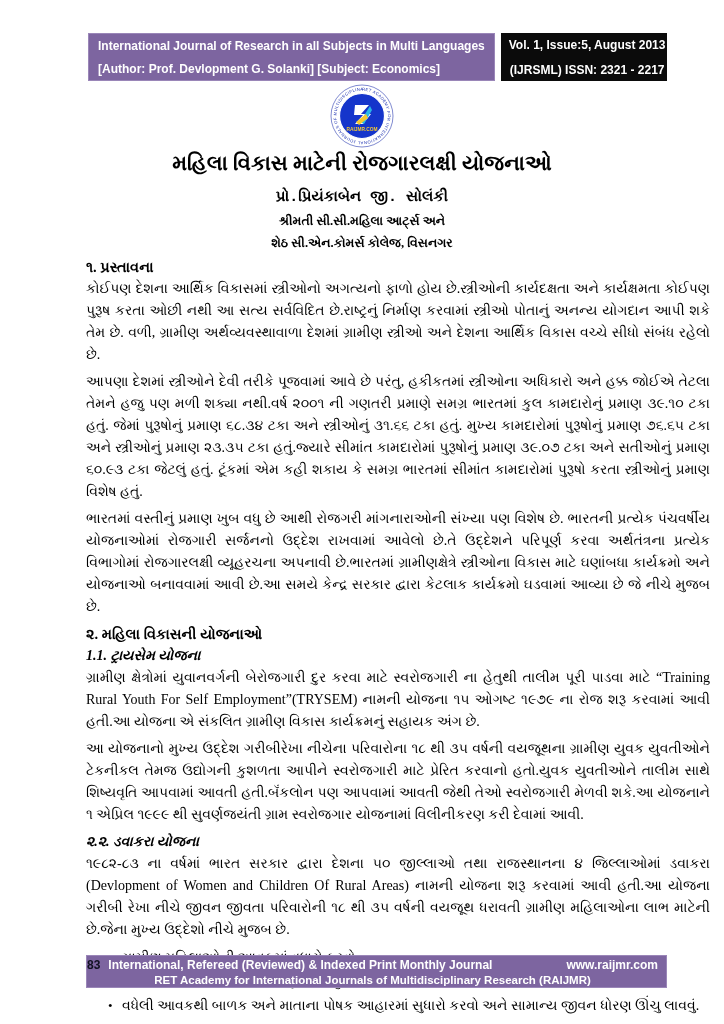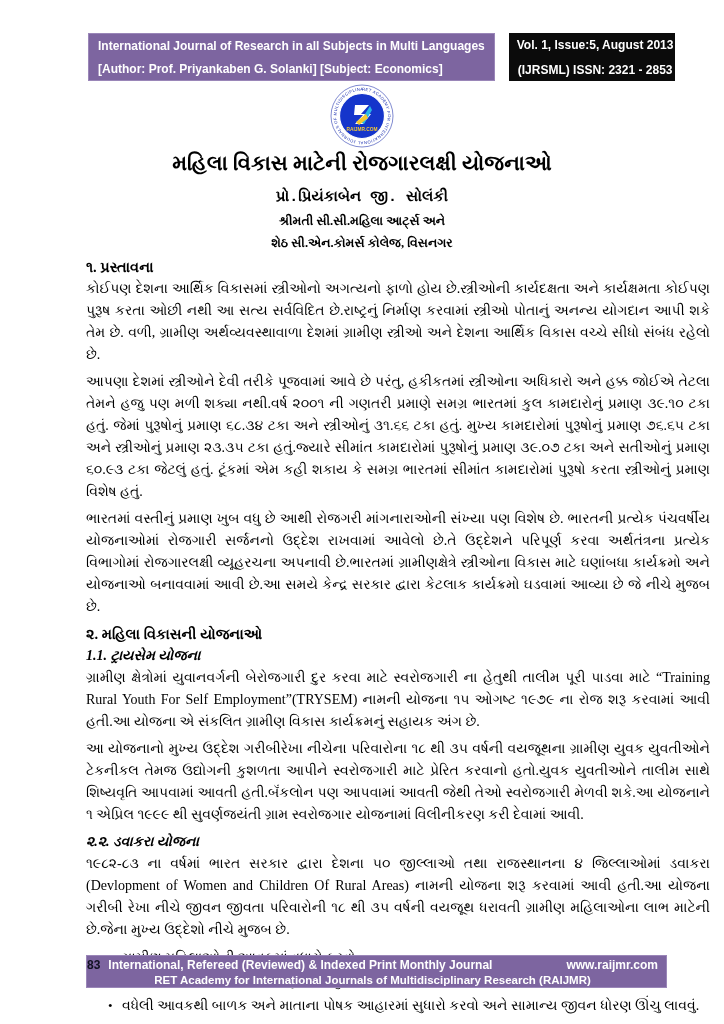--- a/index.html
+++ b/index.html
@@ -3,21 +3,21 @@
 <meta charset="utf-8">
 <style>
   html,body{margin:0;padding:0;}
   body{background:#e8e8e8;}
   .page{
     position:relative;width:724px;height:1024px;margin:0 auto;
     background:#ffffff;overflow:hidden;
     font-family:"Liberation Sans",sans-serif;color:#000;
   }
   
-  .header{position:absolute;left:88px;top:33px;width:510px;height:48px;display:flex;gap:14px;}
+  .header{position:absolute;left:88px;top:33px;width:510px;height:48px;display:flex;gap:6px;}
   .hbox-purple{
     flex:1;background:#7d65a0;border:1px solid #9a86b8;color:#fff;
     padding:5px 9px 4px 9px;display:flex;flex-direction:column;justify-content:space-between;
     font-weight:bold;font-size:12px;line-height:14px;white-space:nowrap;
   }
   .hbox-black{
     width:186px;background:#0b0b0b;color:#fff;text-align:center;
     padding:5px 2px 4px 8px;display:flex;flex-direction:column;justify-content:space-between;
     font-weight:bold;font-size:12px;line-height:14px;white-space:nowrap;
   }
@@ -61,25 +61,25 @@
   .f-line2{text-align:center;font-size:11.5px;line-height:14px;white-space:nowrap;}
 </style>
 </head>
 <body>
 
 <div class="page">
 
   <div class="header">
     <div class="hbox-purple">
       <div>International Journal of Research in all Subjects in Multi Languages</div>
-      <div>[Author: Prof. Priyankaben G. Solanki]  [Subject: Economics]</div>
+      <div>[Author: Prof. Devlopment G. Solanki]  [Subject: Economics]</div>
     </div>
     <div class="hbox-black">
       <div>Vol. 1, Issue:5, August  2013</div>
-      <div>(IJRSML)  ISSN: 2321 - 2853</div>
+      <div>(IJRSML)  ISSN: 2321 - 2217</div>
     </div>
   </div>
 
   <div class="logo">
     <svg width="64" height="64" viewBox="0 0 64 64">
       <circle cx="32" cy="32" r="31" fill="#ffffff" stroke="#2a3ab0" stroke-width="0.6"></circle>
       <defs>
         <path id="ringPath" d="M 32 6.5 A 25.5 25.5 0 1 1 31.99 6.5"></path>
       </defs>
       <text font-size="4.1" fill="#1a2fb0" font-family="Liberation Sans, sans-serif" letter-spacing="0.4">

